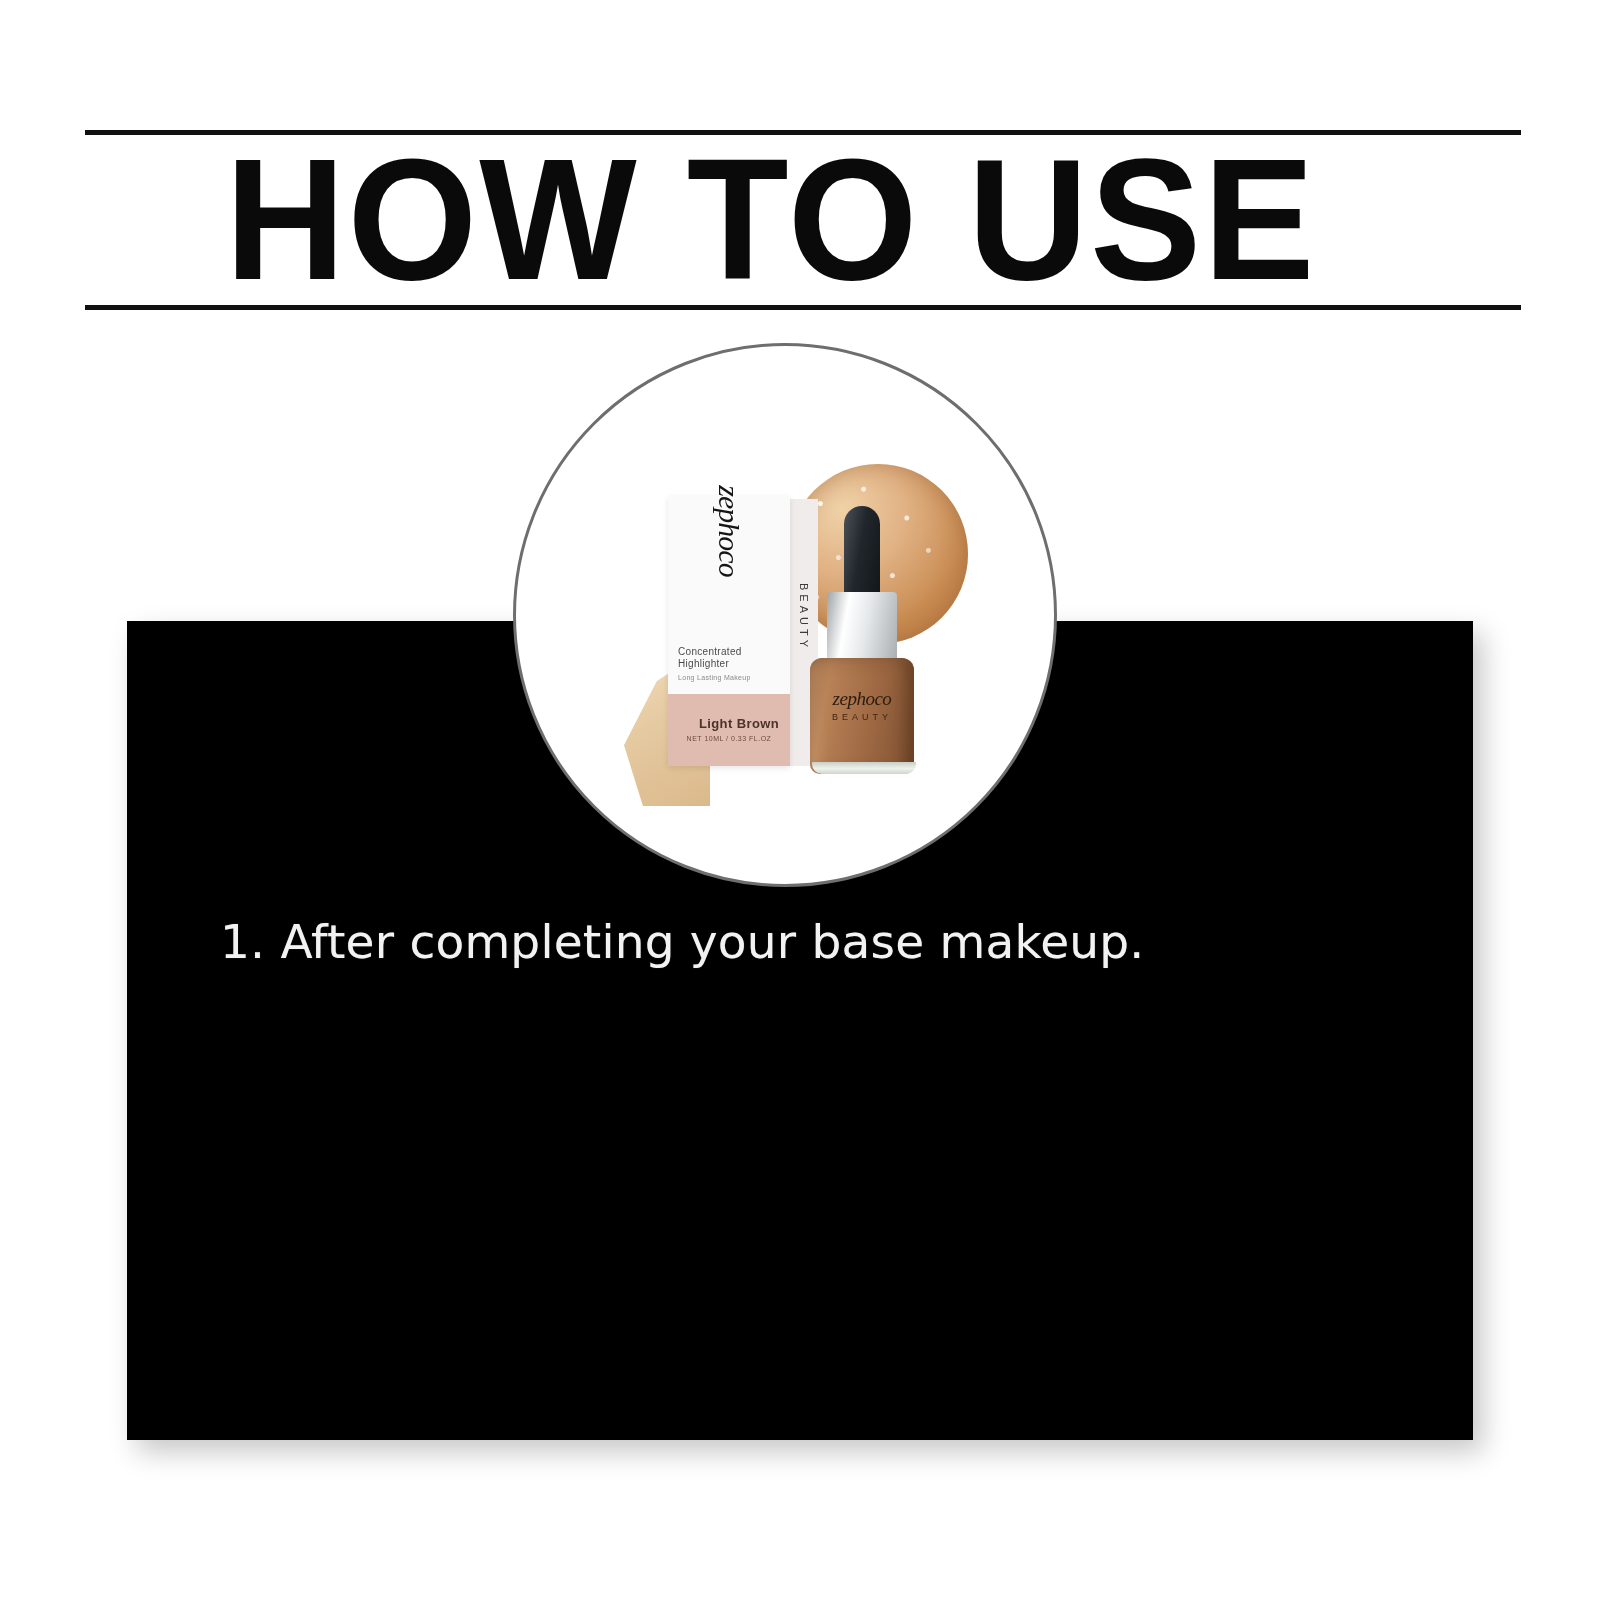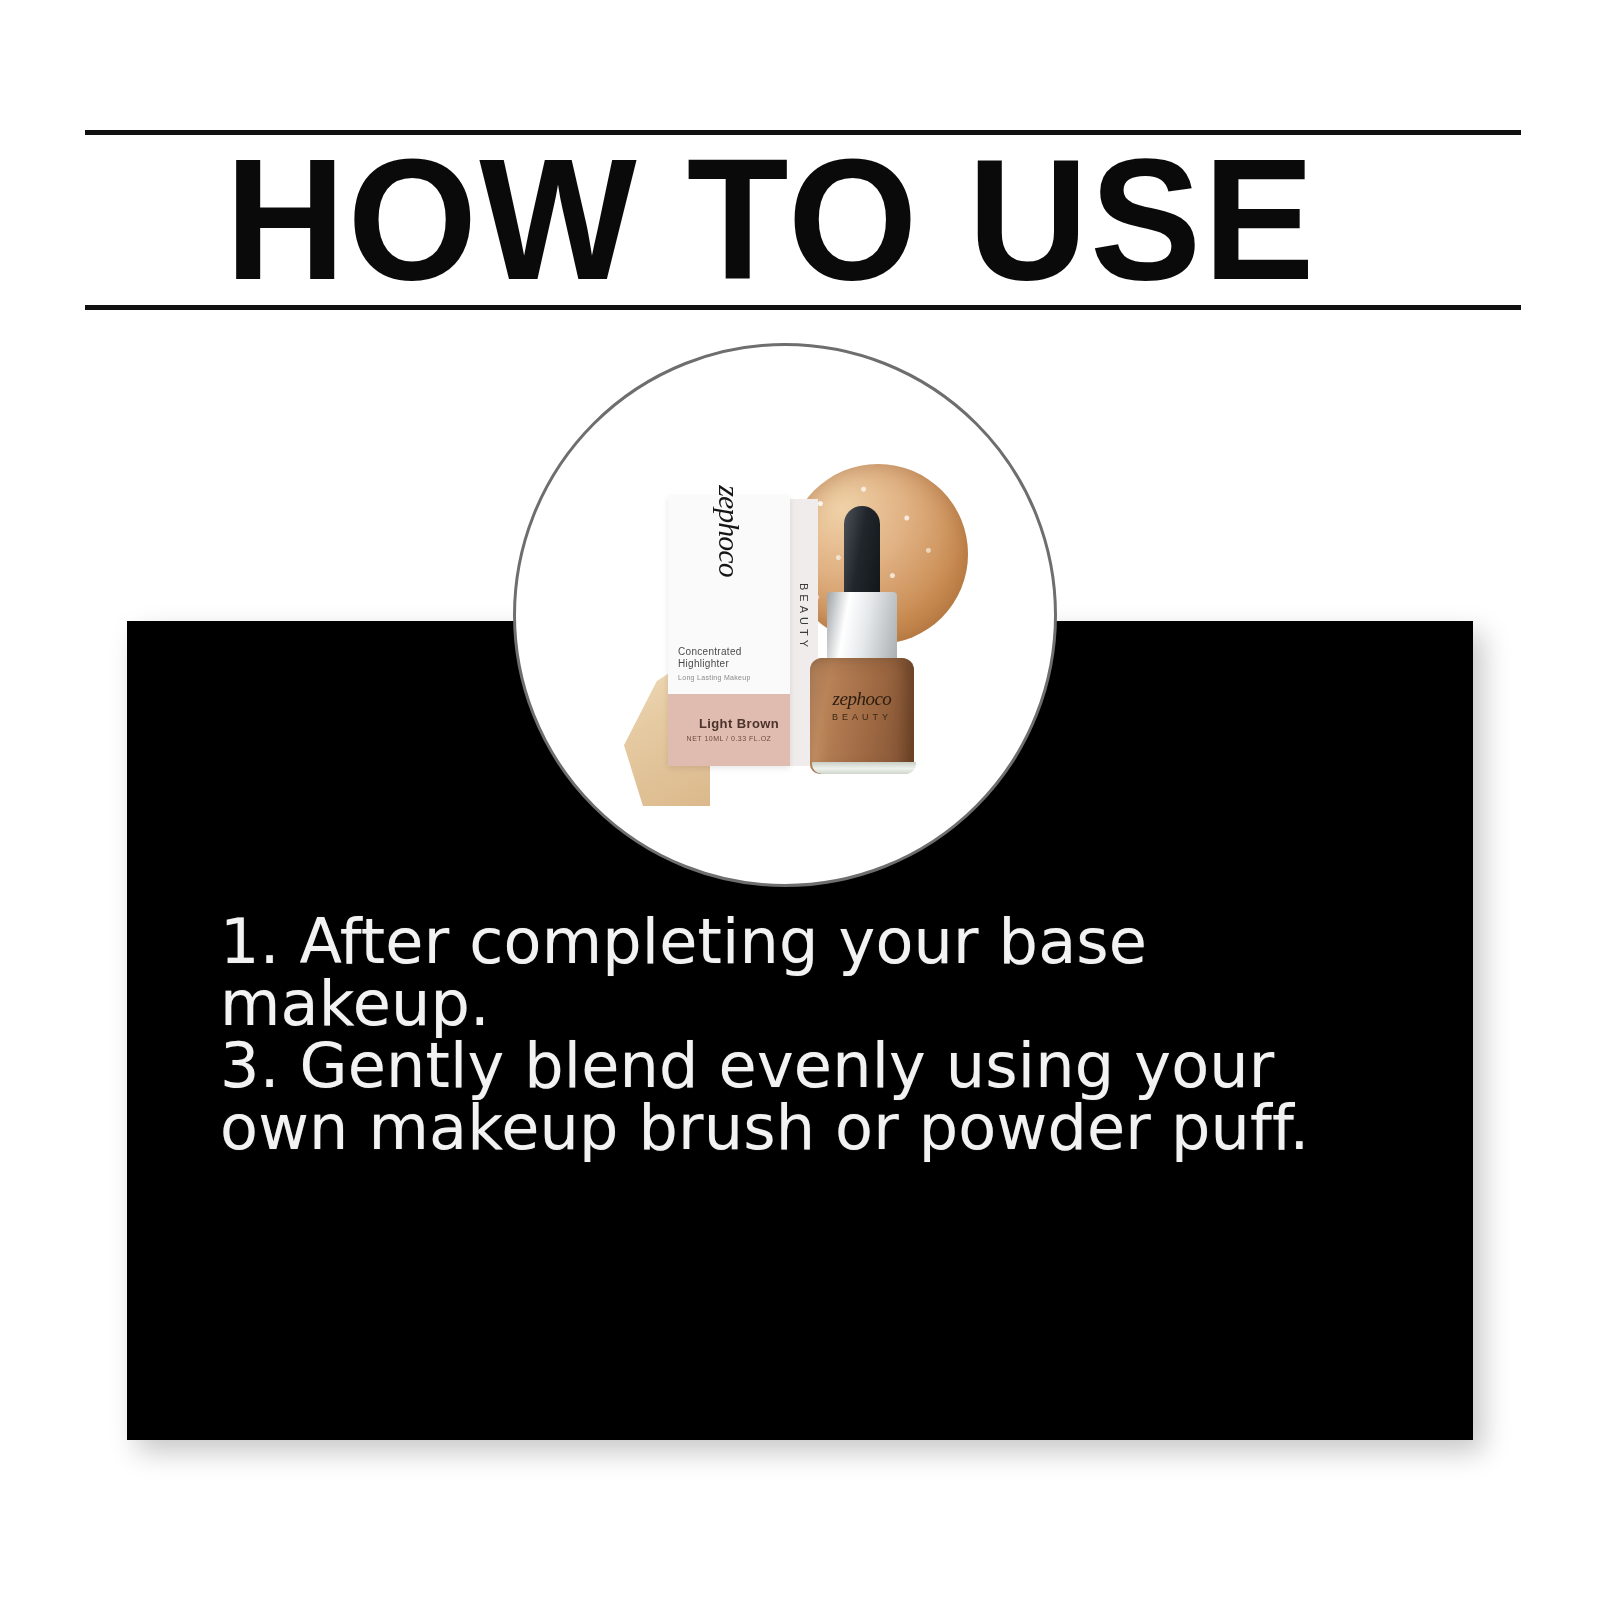--- a/index.html
+++ b/index.html
@@ -66,21 +66,21 @@
     box-shadow: 10px 12px 26px rgba(0,0,0,0.22);
   }
 
   #instruction-list {
     position: absolute;
     left: 93px;
     top: 290px;
     width: 1135px;
     color: #f2f2f2;
     font-family: "DejaVu Sans", "Liberation Sans", sans-serif;
-    font-size: 62px;
+    font-size: 47px;
     line-height: 62px;
     font-weight: 400;
     letter-spacing: 0.2px;
     text-shadow: 0 0 1px rgba(255,255,255,0.35);
   }
   .step { margin: 0; padding: 0; }
 
   
   #product-circle {
     position: absolute;
@@ -308,21 +308,20 @@
 
   <div id="title-block">
     <div class="rule" id="rule-top"></div>
     <div id="page-title">HOW TO USE</div>
     <div class="rule" id="rule-bottom"></div>
   </div>
 
   <div id="instruction-panel">
     <div id="instruction-list">
       <p class="step">1. After completing your base makeup.</p>
-      <p class="step">3. Gently blend evenly using your own makeup brush or powder puff.</p>
     </div>
   </div>
 
   <div id="product-circle">
     <div id="product-scene">
 
       <div class="swatch-smear"></div>
       <div class="swatch-blob"></div>
 
       <div class="carton-side">

